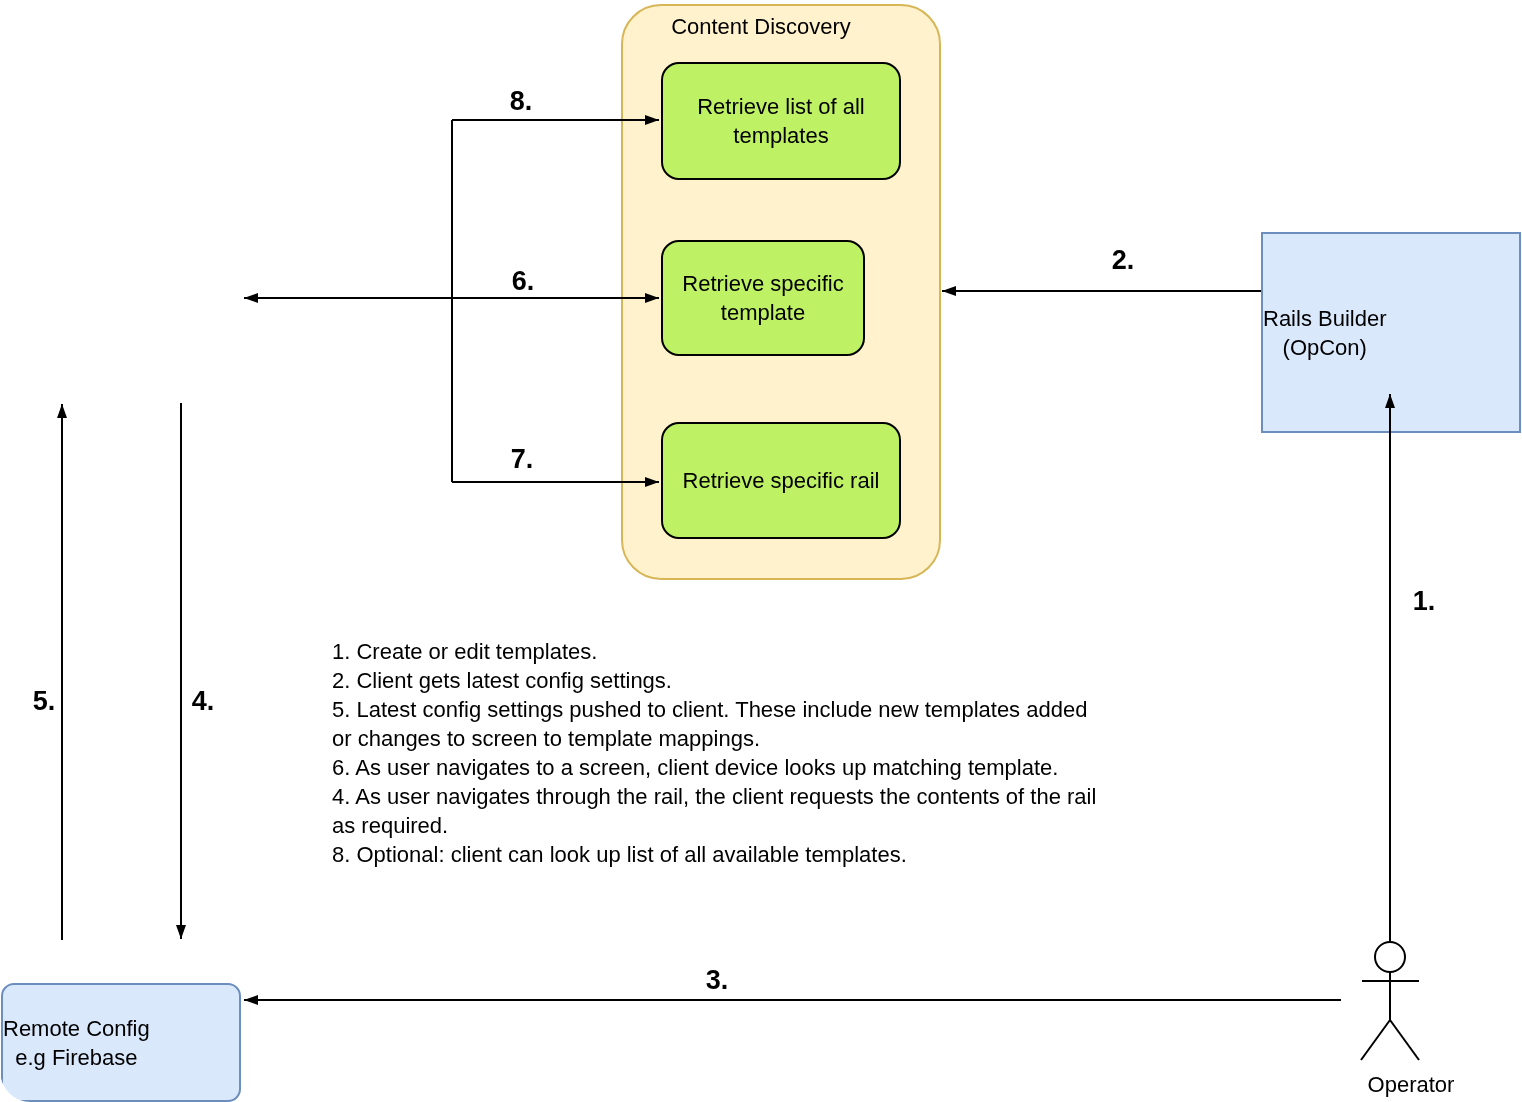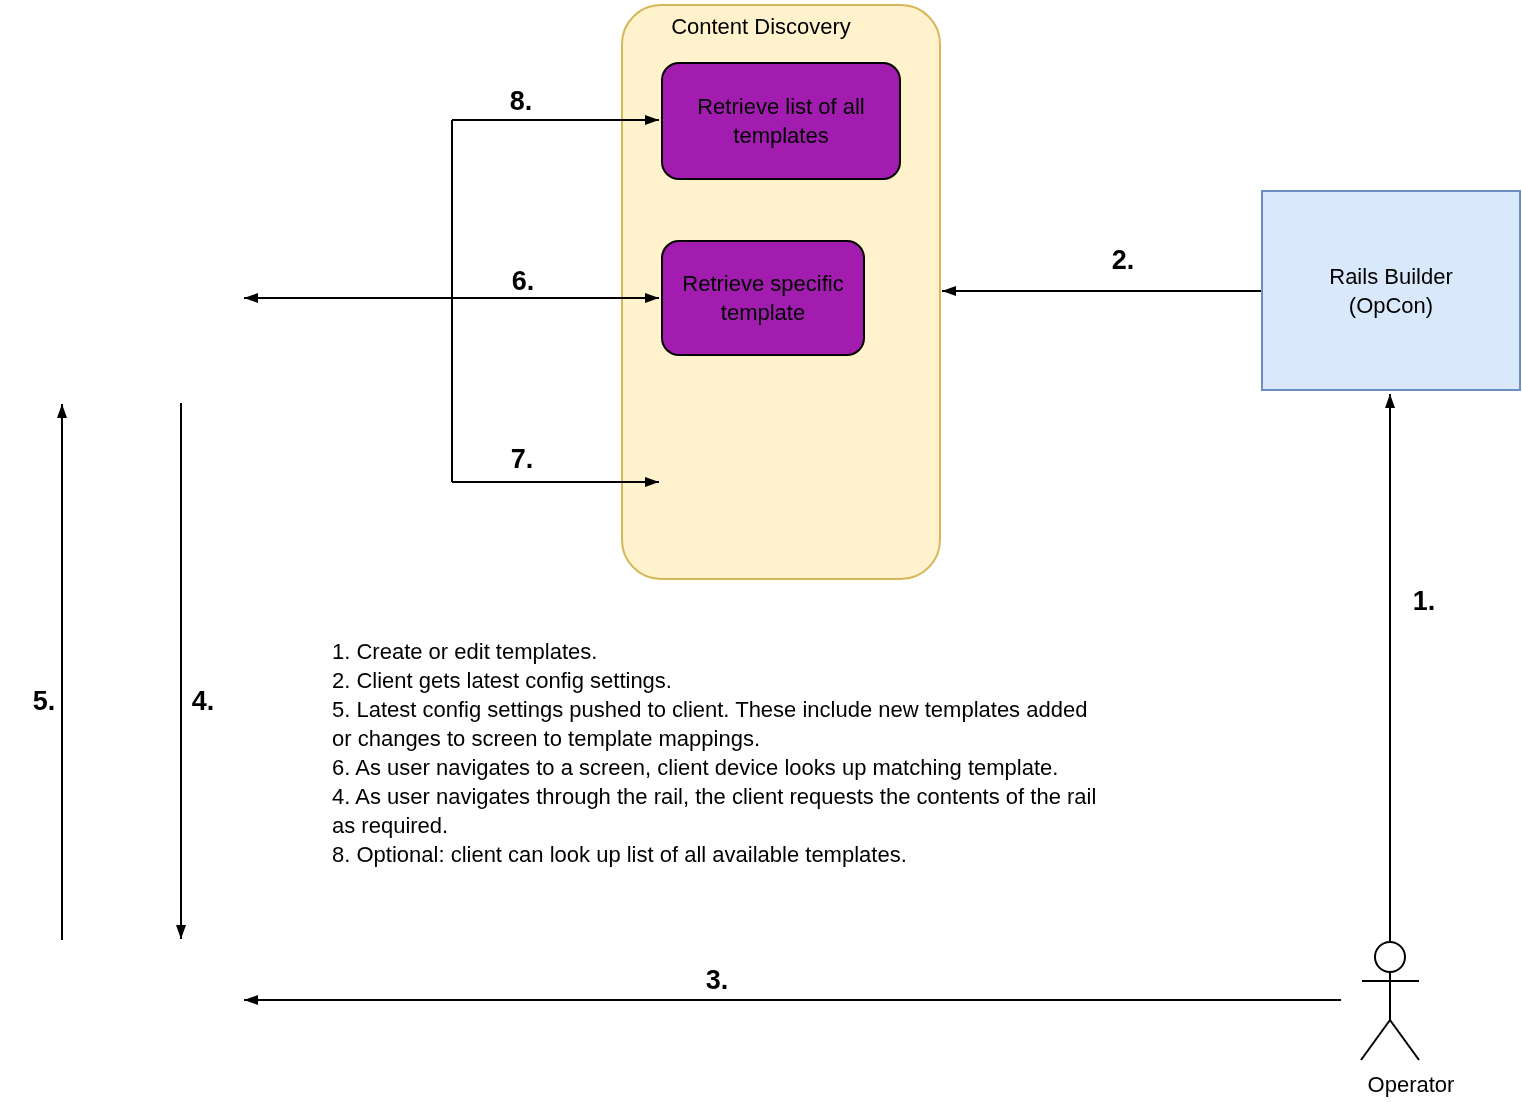--- a/index.html
+++ b/index.html
@@ -13,26 +13,26 @@
     overflow: hidden;
     border-radius: 31px;
   }
   .node {
     position: absolute;
     box-sizing: border-box;
     background: #dae8fc;
     border: 2px solid #6c8ebf;
     display: flex;
     align-items: center;
-    justify-content: center;
     text-align: center;
     font-size: 22px;
     line-height: 29px;
     white-space: pre-line;
     z-index: 2;
+    margin-top: 42px;
   }
   #client-node      { left: 1px;    top: 200px; width: 240px; height: 202px; }
   #rails-node       { left: 1261px; top: 190px; width: 260px; height: 201px; }
   #remote-node      { left: 1px;    top: 941px; width: 240px; height: 119px; border-radius: 13px; }
   #discovery-container {
     position: absolute;
     box-sizing: border-box;
     left: 621px; top: 4px; width: 320px; height: 576px;
     background: #fff2cc;
     border: 2px solid #d6b656;
@@ -42,21 +42,21 @@
   #discovery-title {
     position: absolute;
     left: 0; top: 14px; width: 100%;
     text-align: center;
     font-size: 22px;
     z-index: 2;
   }
   .sub-node {
     position: absolute;
     box-sizing: border-box;
-    background: #a21caf;
+    background: #bef264;
     border: 2px solid #000000;
     border-radius: 18px;
     display: flex;
     align-items: center;
     justify-content: center;
     text-align: center;
     font-size: 22px;
     line-height: 29px;
     white-space: pre-line;
     z-index: 2;
@@ -113,24 +113,31 @@
   <div id="discovery-container"></div>
   <div id="discovery-title">Content Discovery</div>
   <div class="sub-node" id="disc-node-0">
     <span>Retrieve list of all
 templates</span>
   </div>
   <div class="sub-node" id="disc-node-1">
     <span>Retrieve specific
 template</span>
   </div>
+  <div class="sub-node" id="disc-node-2">
+    <span>Retrieve specific rail</span>
+  </div>
 
   <div class="node" id="rails-node">
     <span>Rails Builder
 (OpCon)</span>
+  </div>
+  <div class="node" id="remote-node">
+    <span>Remote Config
+e.g Firebase</span>
   </div>
 
   <svg id="arrow-layer" width="1522" height="1102" viewBox="0 0 1522 1102">
     <defs>
       <marker id="arr" viewBox="0 0 14 10" refX="14" refY="5" markerWidth="14" markerHeight="10" markerUnits="userSpaceOnUse" orient="auto-start-reverse">
         <path d="M0,0 L14,5 L0,10 Z" fill="#000000"></path>
       </marker>
     </defs>
 
     <line x1="1390" y1="941" x2="1390" y2="394" stroke="#000" stroke-width="2" marker-end="url(#arr)"></line>

